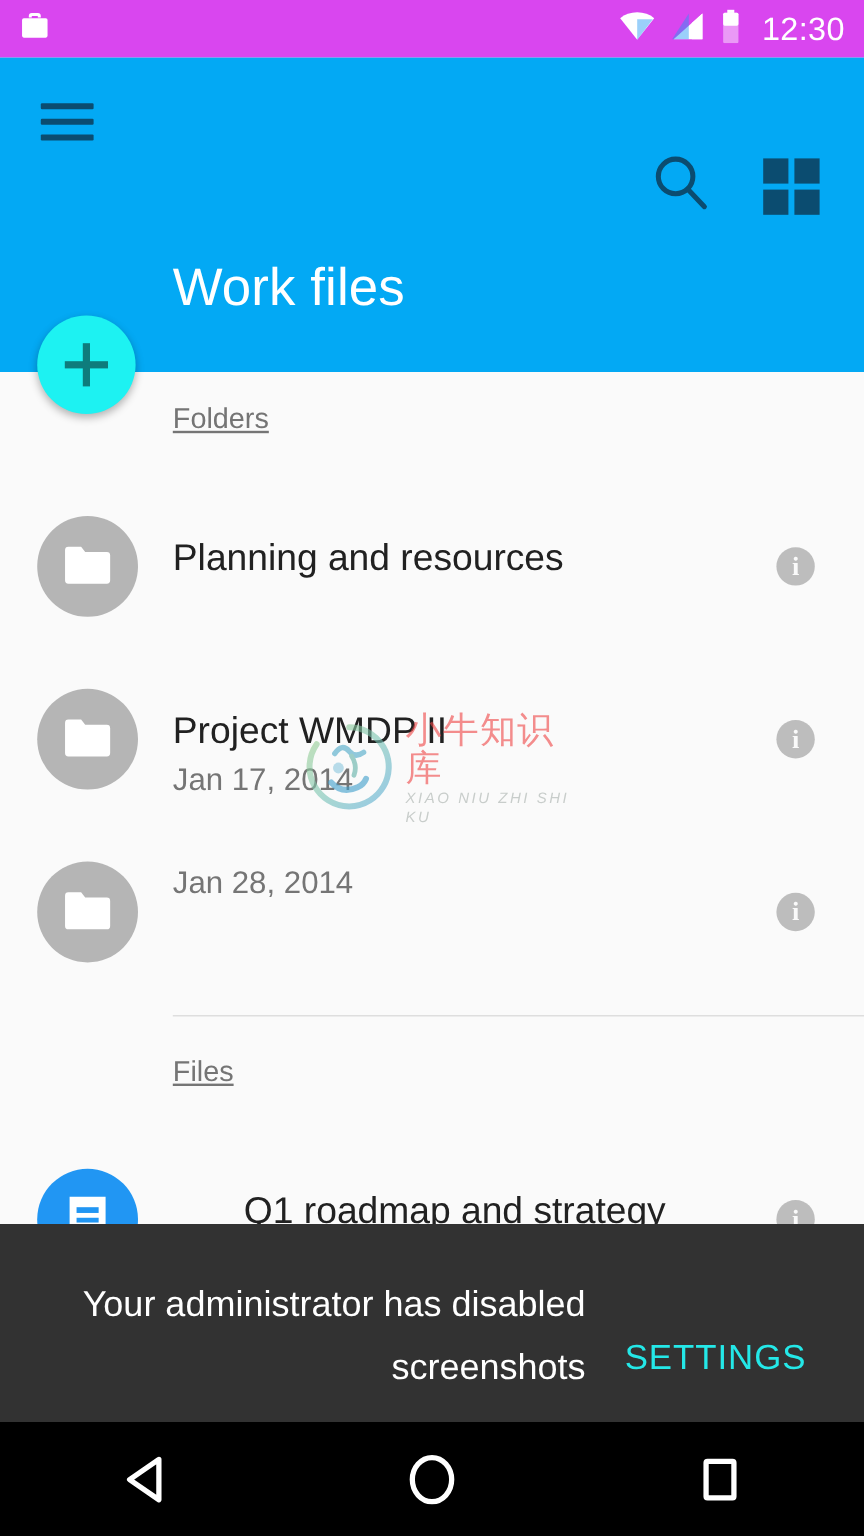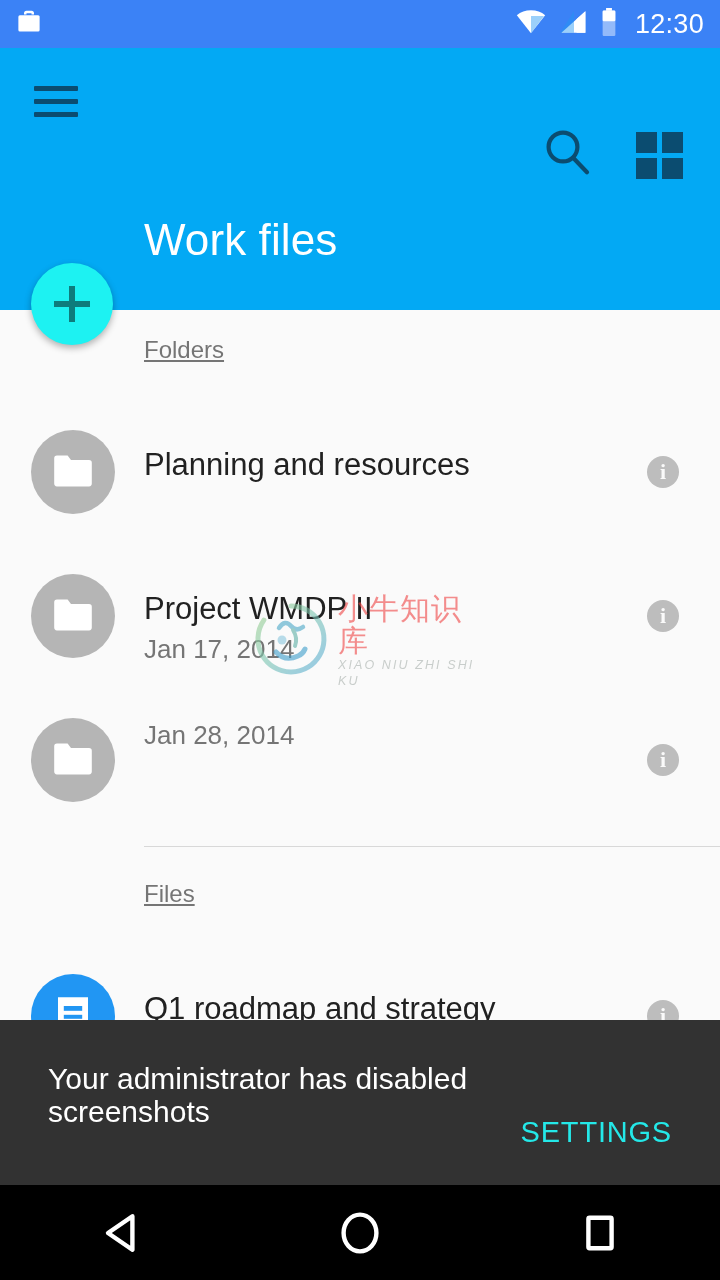--- a/index.html
+++ b/index.html
@@ -18,21 +18,21 @@
     overflow: hidden;
     background: #FAFAFA;
   }
 
   
   .status-bar {
     position: absolute;
     top: 0; left: 0;
     width: 720px;
     height: 48px;
-    background: #3b82f6;
+    background: #d946ef;
     display: flex;
     align-items: center;
     box-sizing: border-box;
     padding: 0 16px 0 14px;
   }
   .status-left { display: flex; align-items: center; }
   .status-right {
     margin-left: auto;
     display: flex;
     align-items: center;
@@ -266,21 +266,22 @@
     background: #323232;
     z-index: 40;
   }
   .snackbar-message {
     position: absolute;
     left: 48px;
     top: 42px;
     width: 440px;
     color: #FFFFFF;
     font-size: 30px;
-    line-height: 33px;
+    line-height: 52px;
+    text-align: right;
   }
   .snackbar-action {
     position: absolute;
     right: 48px;
     top: 98px;
     color: #24E8E8;
     font-size: 29px;
     letter-spacing: 0.8px;
     line-height: 1;
     cursor: pointer;
@@ -423,21 +424,21 @@
       </div>
       <div class="info-icon">
         <span>i</span>
       </div>
     </div>
 
     <div class="divider" style="top:536px;"></div>
 
     <div class="section-header" style="top:572px;">Files</div>
 
-    <div class="list-item" style="top:634px;">
+    <div class="list-item" style="top:634px;text-align:center;">
       <div class="avatar file">
         <svg width="40" height="44" viewBox="0 0 20 22">
           <path fill="#FFFFFF" d="M2.5 1.6h15v18.8h-15z" rx="1"></path>
           <rect x="5.4" y="6.0" width="9.2" height="2.4" fill="#2196F3"></rect>
           <rect x="5.4" y="10.4" width="9.2" height="2.0" fill="#2196F3"></rect>
           <rect x="5.4" y="14.2" width="6.4" height="2.0" fill="#2196F3"></rect>
         </svg>
       </div>
       <div class="item-text">
         <div class="item-title">Q1 roadmap and strategy</div>

